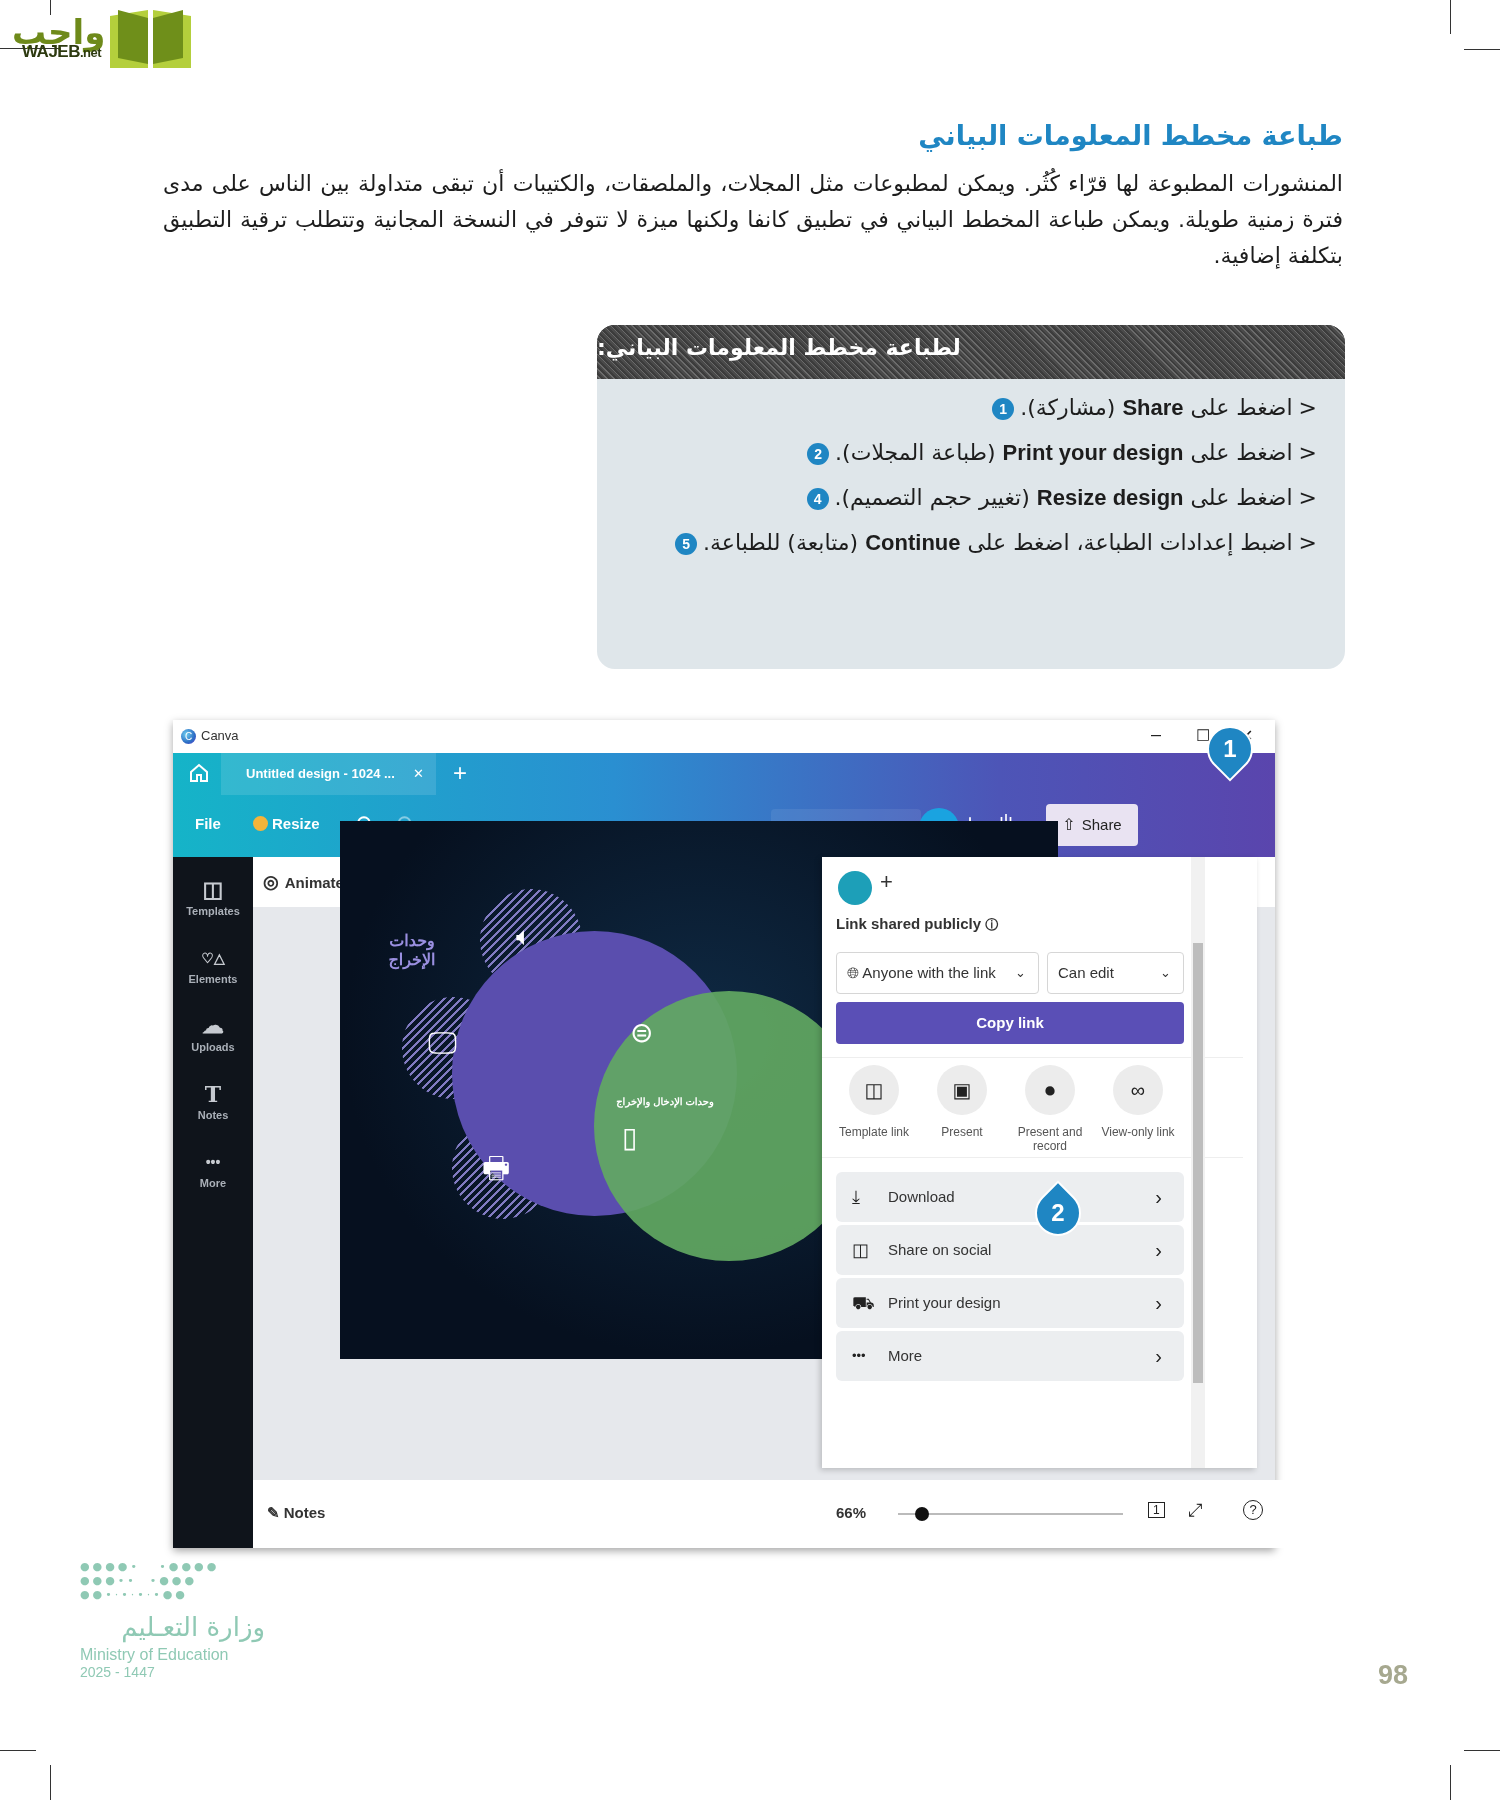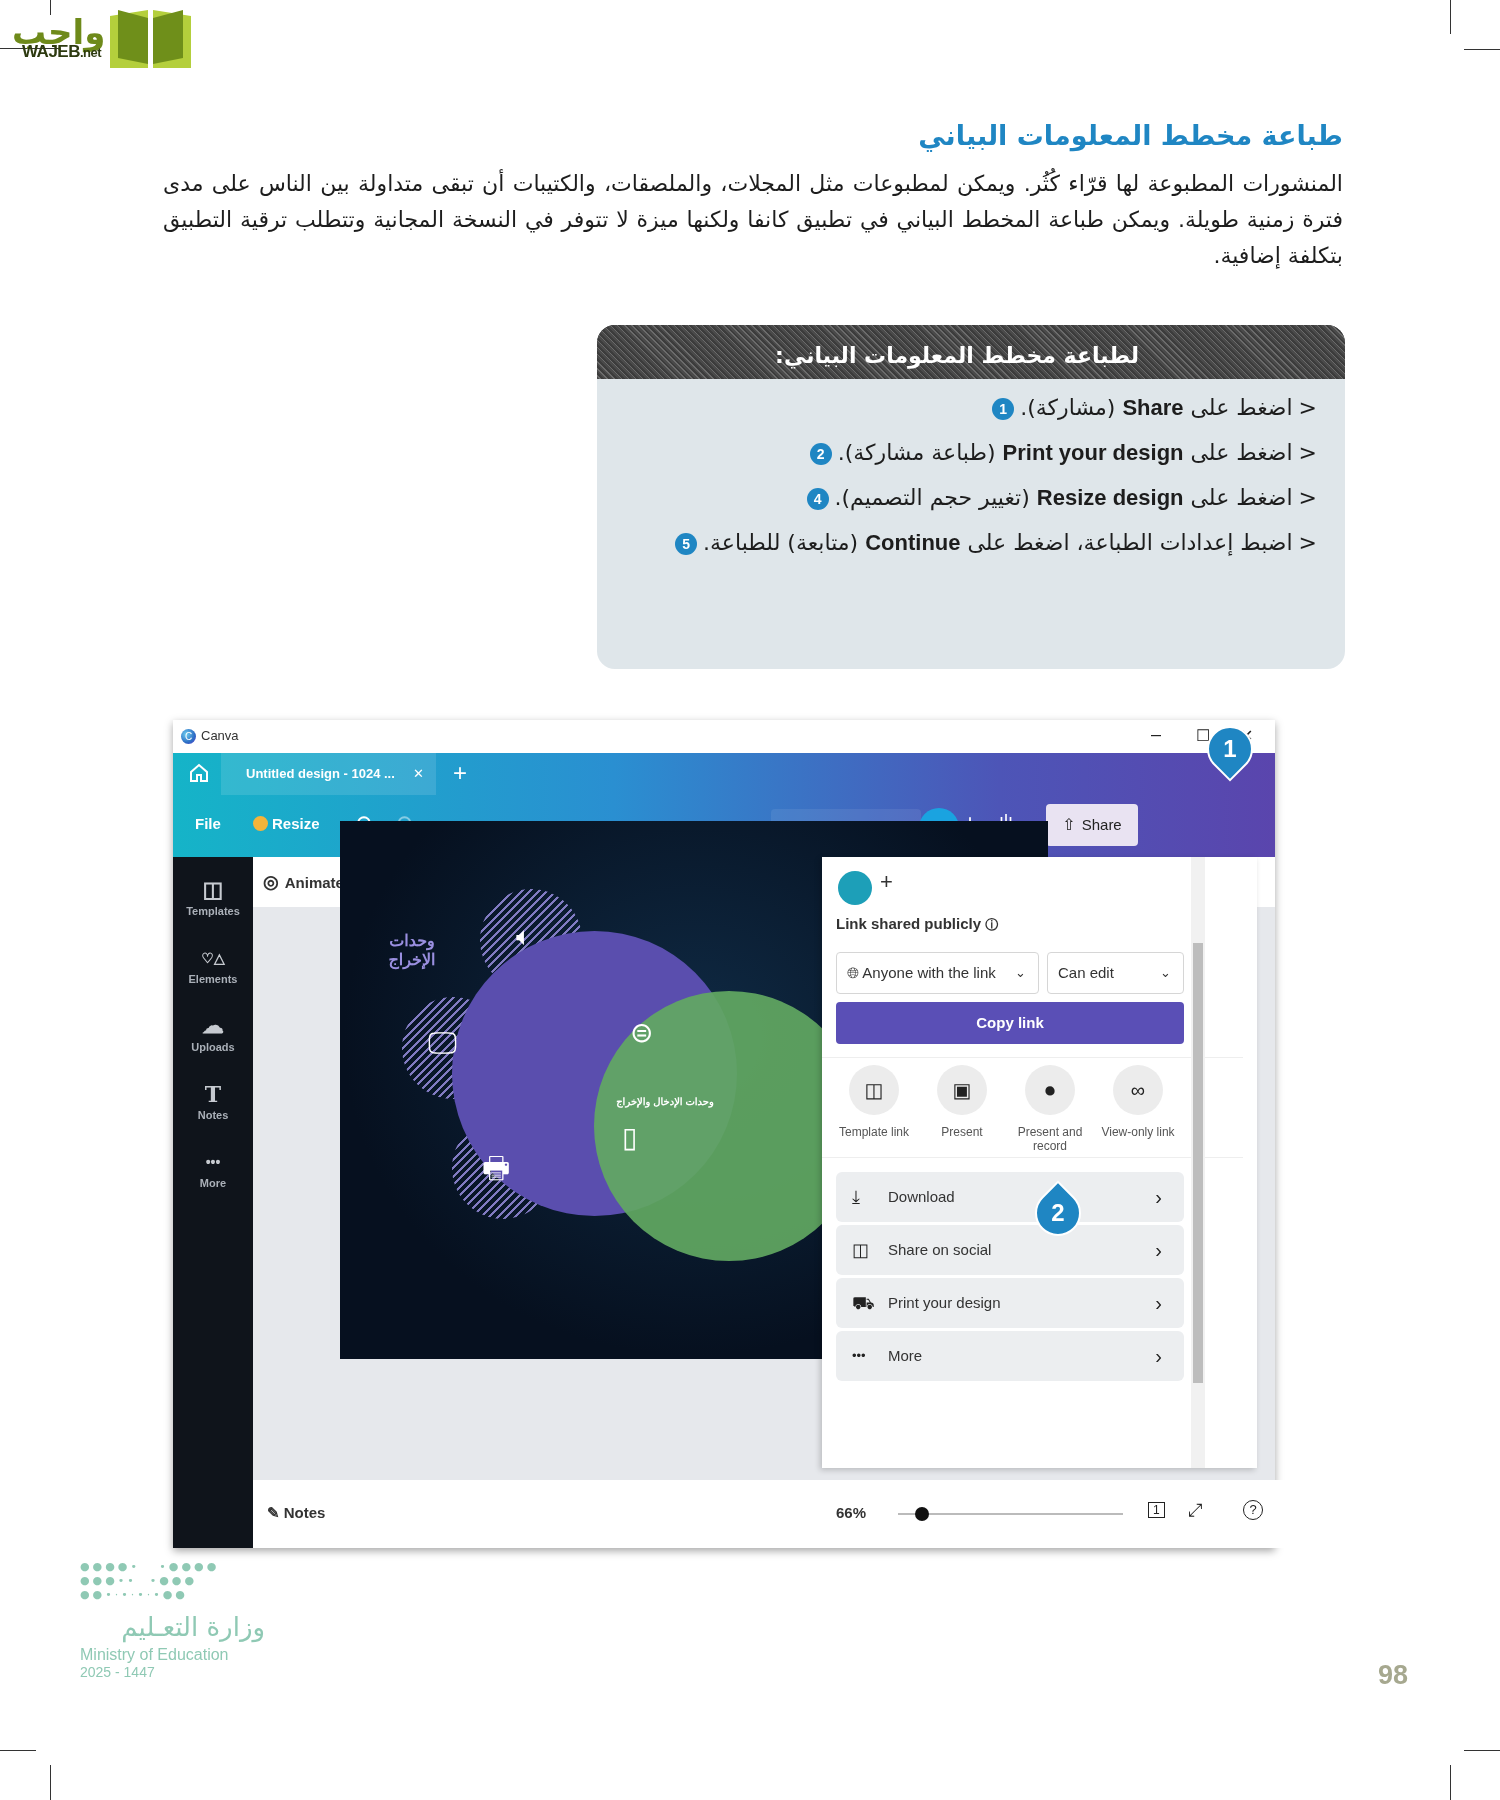--- a/index.html
+++ b/index.html
@@ -12,21 +12,21 @@
   .logo-ar { position:absolute; left:4px; top:8px; font-size:34px; font-weight:bold; color:#6e8a1a; line-height:40px; }
   .logo-en { position:absolute; left:14px; top:38px; font-size:17px; font-weight:bold; color:#2d3a10; font-family:"Liberation Sans", sans-serif; letter-spacing:-0.5px; }
   .logo-en small { font-size:13px; }
 
   
   .heading { right:157px; top:120px; font-size:27px; font-weight:bold; color:#1f86c3; direction:rtl; text-align:right; }
   .para { right:157px; top:166px; width:1180px; font-size:22px; line-height:36px; color:#1d1d1d; direction:rtl; text-align:justify; }
 
   
   .ibox { left:597px; top:325px; width:748px; height:344px; background:#dfe6ea; border-radius:18px; overflow:hidden; }
-  .ibox-head { height:54px; background: repeating-linear-gradient(45deg,#4a4a4a 0 2px,#6b6b6b 2px 3px,#3c3c3c 3px 5px); background-color:#555; color:#fff; font-size:22px; font-weight:bold; direction:rtl; text-align:center; padding:18px 28px 0 0; box-sizing:border-box; }
+  .ibox-head { height:54px; background: repeating-linear-gradient(45deg,#4a4a4a 0 2px,#6b6b6b 2px 3px,#3c3c3c 3px 5px); background-color:#555; color:#fff; font-size:22px; font-weight:bold; direction:rtl; text-align:left; padding:10px 28px 0 0; box-sizing:border-box; }
   .ibox-list { list-style:none; margin:0; padding:12px 28px 0 20px; direction:rtl; }
   .ibox-list li { font-size:22px; color:#1d1d1d; line-height:33px; margin-bottom:12px; text-align:right; }
   .ibox-list li .gt { margin-left:6px; }
   .ibox-list li b { font-family:"Liberation Sans", sans-serif; }
   .num { display:inline-block; width:22px; height:22px; border-radius:50%; background:#1f86c3; color:#fff; font-size:14px; font-weight:bold; text-align:center; line-height:22px; vertical-align:middle; margin-right:6px; font-family:"Liberation Sans", sans-serif; }
 
   
   .win { left:173px; top:720px; width:1102px; height:828px; background:#fff; box-shadow:0 3px 8px rgba(0,0,0,0.35); font-family:"Liberation Sans", sans-serif; }
   .titlebar { position:absolute; left:0; top:0; width:100%; height:33px; background:#fff; }
   .titlebar .app { position:absolute; left:8px; top:8px; font-size:13px; color:#333; }
@@ -85,21 +85,21 @@
   .copy-btn { position:absolute; left:14px; top:145px; width:398px; height:42px; background:#5a4fb6; color:#fff; font-size:15px; font-weight:bold; border-radius:4px; text-align:center; line-height:42px; }
   .pdiv { position:absolute; left:0; width:421px; height:1px; background:#eee; }
   .qa { position:absolute; top:208px; width:100px; text-align:center; font-size:12px; color:#555; }
   .qa .circle { display:block; margin:0 auto 10px; width:50px; height:50px; border-radius:50%; background:#ececec; line-height:50px; font-size:20px; color:#222; }
   .prow { position:absolute; left:14px; width:398px; height:50px; background:#eceef0; border-radius:6px; font-size:15px; color:#333; line-height:50px; }
   .prow .ic { position:absolute; left:16px; top:0; font-size:18px; color:#222; }
   .prow .lbl { position:absolute; left:52px; top:0; }
   .prow .arr { position:absolute; right:22px; top:0; font-size:20px; color:#222; }
 
   
-  .art { position:absolute; left:243px; top:223px; width:708px; height:538px; background:radial-gradient(ellipse at 50% 40%,#0f2a44 0%,#06101f 70%); overflow:hidden; }
+  .art { position:absolute; left:243px; top:223px; width:708px; height:538px; background:radial-gradient(ellipse at 50% 40%,#0f2a44 0%,#06101f 70%); overflow:hidden;padding-left:10px; }
   .art .lbl { position:absolute; color:#9a8fe0; font-size:16px; font-weight:bold; direction:rtl; text-align:center; }
   .circ { position:absolute; border-radius:50%; }
   .hatch { background: repeating-linear-gradient(135deg, rgba(150,140,220,0.85) 0 2px, transparent 2px 6px); }
 
   
   .moe { left:80px; top:1560px; width:200px; }
   .moe-dots { font-size:11px; color:#8fc9b4; letter-spacing:3px; line-height:14px; }
   .moe-ar { font-size:26px; color:#8fc9b4; direction:rtl; text-align:right; width:185px; margin-top:10px; }
   .moe-en { font-size:16px; color:#8fc9b4; font-family:"Liberation Sans", sans-serif; margin-top:4px; }
   .moe-yr { font-size:14px; color:#8fc9b4; font-family:"Liberation Sans", sans-serif; }
@@ -128,21 +128,21 @@
   </svg>
 </div>
 
 <div class="abs heading">طباعة مخطط المعلومات البياني</div>
 <div class="abs para">المنشورات المطبوعة لها قرّاء كُثُر. ويمكن لمطبوعات مثل المجلات، والملصقات، والكتيبات أن تبقى متداولة بين الناس على مدى فترة زمنية طويلة. ويمكن طباعة المخطط البياني في تطبيق كانفا ولكنها ميزة لا تتوفر في النسخة المجانية وتتطلب ترقية التطبيق بتكلفة إضافية.</div>
 
 <div class="abs ibox">
   <div class="ibox-head">لطباعة مخطط المعلومات البياني:</div>
   <ul class="ibox-list">
     <li><span class="gt">&lt;</span><span>اضغط على </span><b>Share</b><span> (مشاركة).</span><span class="num">1</span></li>
-    <li><span class="gt">&lt;</span><span>اضغط على </span><b>Print your design</b><span> (طباعة مشاركة).</span><span class="num">2</span></li>
+    <li><span class="gt">&lt;</span><span>اضغط على </span><b>Print your design</b><span> (طباعة المجلات).</span><span class="num">2</span></li>
     <li><span class="gt">&lt;</span><span>اضغط على </span><b>Resize design</b><span> (تغيير حجم التصميم).</span><span class="num">4</span></li>
     <li><span class="gt">&lt;</span><span>اضبط إعدادات الطباعة، اضغط على </span><b>Continue</b><span> (متابعة) للطباعة.</span><span class="num">5</span></li>
   </ul>
 </div>
 
 <div class="abs win">
   <div class="titlebar">
     <span class="app"><span class="c-logo">C</span><span>Canva</span></span>
     <span class="winctl" style="left:978px;">–</span>
     <span class="winctl" style="left:1023px;font-size:16px;top:6px;">☐</span>

